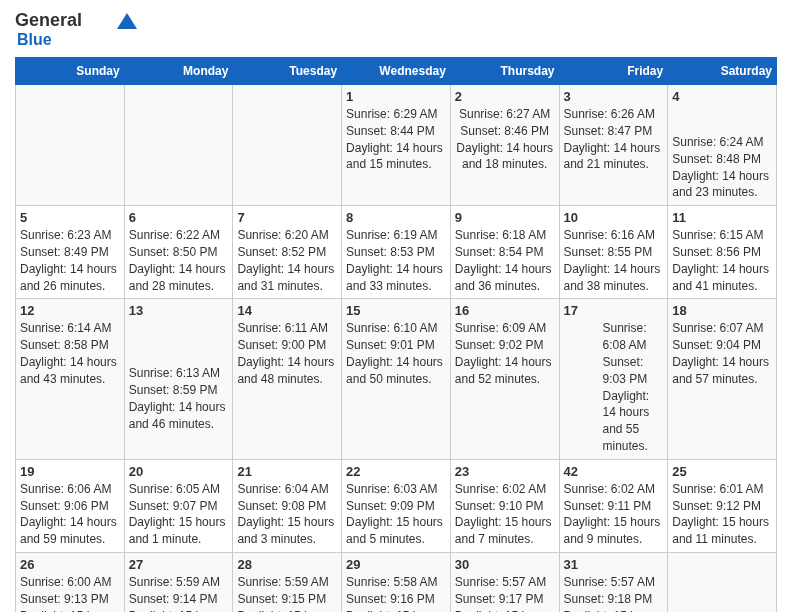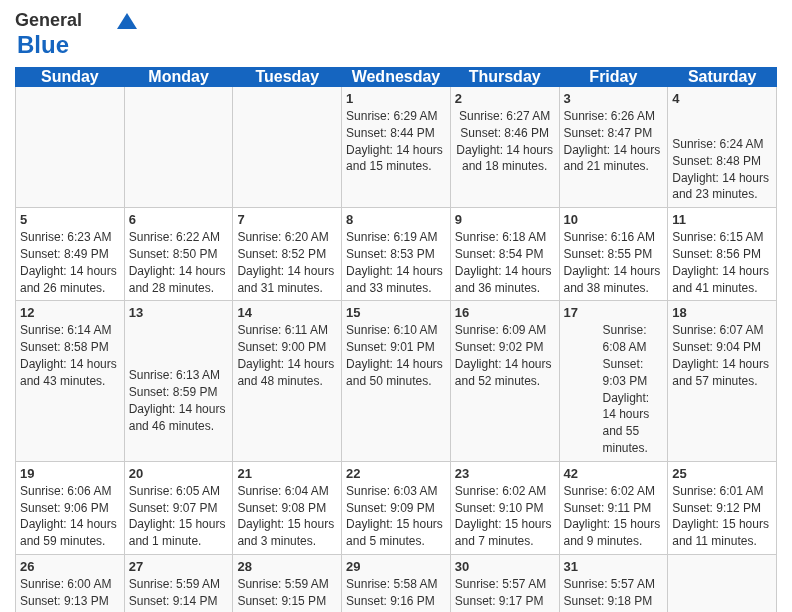--- a/index.html
+++ b/index.html
@@ -20,21 +20,21 @@
       display: flex;
       align-items: center;
       gap: 0px;
     }
     .logo-text-general {
       font-size: 18px;
       font-weight: bold;
       color: #333;
     }
     .logo-text-blue {
-      font-size: 24px;
+      font-size: 16px;
       font-weight: bold;
       color: #1565C0;
     }
     .title-area {
       text-align: right;
     }
     .month-year {
       font-size: 32px;
       font-weight: bold;
       color: #333;
@@ -44,24 +44,24 @@
       color: #555;
     }
     table {
       width: 100%;
       border-collapse: collapse;
       table-layout: fixed;
     }
     thead th {
       background-color: #1565C0;
       color: #fff;
-      font-size: 16px;
-      font-weight: bold;
-      padding: 0 4px;
-      text-align: center;
+      font-size: 12px;
+      font-weight: bold;
+      padding: 6px 4px;
+      text-align: right;
       border: 1px solid #1565C0;
     }
     tbody td {
       border: 1px solid #ccc;
       vertical-align: top;
       padding: 4px 4px;
       font-size: 10px;
       color: #333;
       height: 85px;
       background: #fff;

